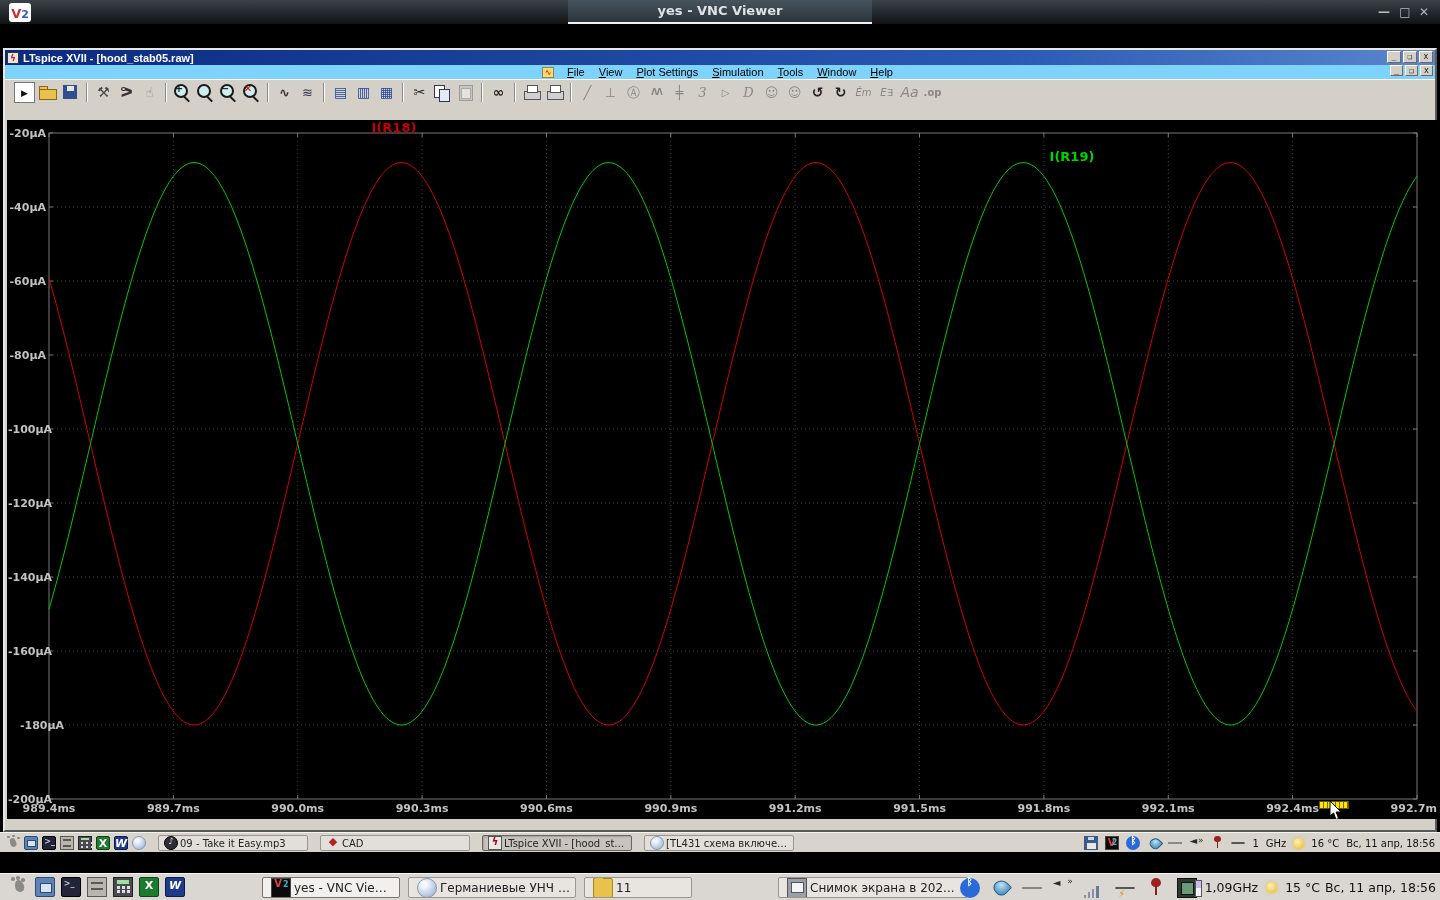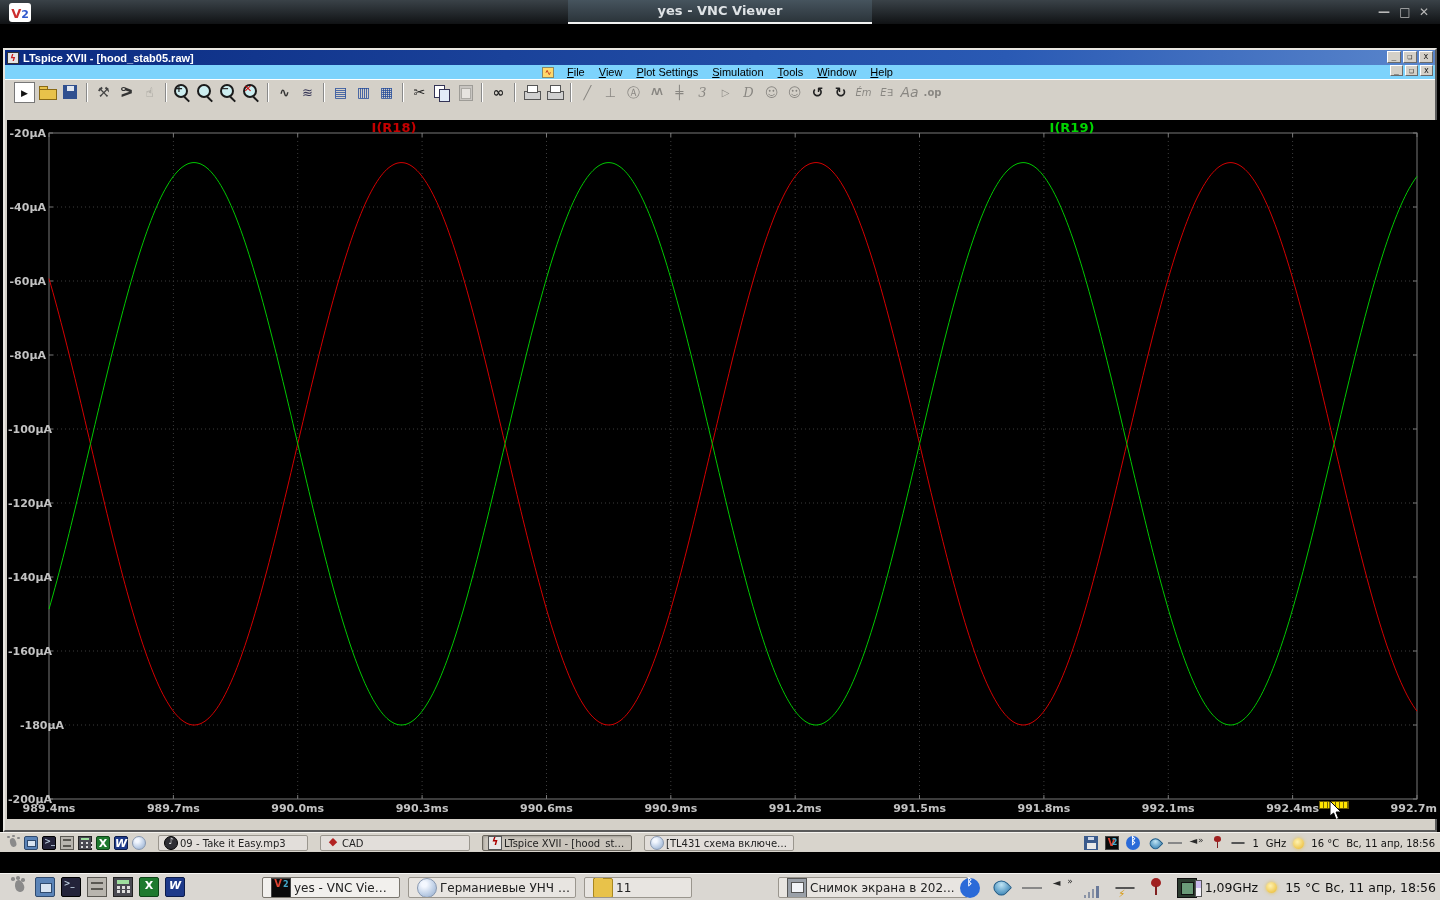--- a/index.html
+++ b/index.html
@@ -390,21 +390,21 @@
     <div id="lt-plot">
       <svg id="wave-svg" width="1430" height="699">
           <path d="M166.4 13L166.4 679M290.7 13L290.7 679M415.1 13L415.1 679M539.5 13L539.5 679M663.8 13L663.8 679M788.2 13L788.2 679M912.5 13L912.5 679M1036.9 13L1036.9 679M1161.3 13L1161.3 679M1285.6 13L1285.6 679M42 87.0L1410 87.0M42 161.0L1410 161.0M42 235.0L1410 235.0M42 309.0L1410 309.0M42 383.0L1410 383.0M42 457.0L1410 457.0M42 531.0L1410 531.0M42 605.0L1410 605.0" stroke="#3c3c3c" stroke-width="1" fill="none" stroke-dasharray="1 3"></path>
           <rect x="42" y="13" width="1368" height="666" fill="none" stroke="#787878" stroke-width="1"></rect>
           <path d="M42.0 13L42.0 17M42.0 679L42.0 675M166.4 13L166.4 17M166.4 679L166.4 675M290.7 13L290.7 17M290.7 679L290.7 675M415.1 13L415.1 17M415.1 679L415.1 675M539.5 13L539.5 17M539.5 679L539.5 675M663.8 13L663.8 17M663.8 679L663.8 675M788.2 13L788.2 17M788.2 679L788.2 675M912.5 13L912.5 17M912.5 679L912.5 675M1036.9 13L1036.9 17M1036.9 679L1036.9 675M1161.3 13L1161.3 17M1161.3 679L1161.3 675M1285.6 13L1285.6 17M1285.6 679L1285.6 675M1410.0 13L1410.0 17M1410.0 679L1410.0 675M42 13.0L46 13.0M1410 13.0L1406 13.0M42 87.0L46 87.0M1410 87.0L1406 87.0M42 161.0L46 161.0M1410 161.0L1406 161.0M42 235.0L46 235.0M1410 235.0L1406 235.0M42 309.0L46 309.0M1410 309.0L1406 309.0M42 383.0L46 383.0M1410 383.0L1406 383.0M42 457.0L46 457.0M1410 457.0L1406 457.0M42 531.0L46 531.0M1410 531.0L1406 531.0M42 605.0L46 605.0M1410 605.0L1406 605.0M42 679.0L46 679.0M1410 679.0L1406 679.0" stroke="#787878" stroke-width="1" fill="none"></path>
           <path d="M42 158.5L44 165.5L46 172.6L48 179.9L50 187.2L52 194.8L54 202.4L56 210.1L58 218.0L60 225.9L62 234.0L64 242.1L66 250.3L68 258.5L70 266.9L72 275.2L74 283.6L76 292.1L78 300.6L80 309.1L82 317.6L84 326.1L86 334.6L88 343.2L90 351.7L92 360.1L94 368.6L96 376.9L98 385.3L100 393.6L102 401.8L104 410.0L106 418.0L108 426.0L110 433.9L112 441.7L114 449.4L116 457.0L118 464.4L120 471.7L122 478.9L124 485.9L126 492.8L128 499.6L130 506.1L132 512.5L134 518.8L136 524.8L138 530.7L140 536.4L142 541.8L144 547.1L146 552.2L148 557.1L150 561.7L152 566.2L154 570.4L156 574.4L158 578.1L160 581.6L162 584.9L164 588.0L166 590.8L168 593.3L170 595.6L172 597.7L174 599.5L176 601.0L178 602.3L180 603.4L182 604.2L184 604.7L186 605.0L188 605.0L190 604.7L192 604.2L194 603.5L196 602.4L198 601.2L200 599.6L202 597.9L204 595.8L206 593.5L208 591.0L210 588.2L212 585.2L214 581.9L216 578.4L218 574.7L220 570.7L222 566.5L224 562.1L226 557.5L228 552.7L230 547.6L232 542.3L234 536.9L236 531.2L238 525.4L240 519.3L242 513.1L244 506.7L246 500.2L248 493.4L250 486.6L252 479.5L254 472.4L256 465.1L258 457.6L260 450.1L262 442.4L264 434.6L266 426.7L268 418.8L270 410.7L272 402.5L274 394.3L276 386.0L278 377.7L280 369.3L282 360.9L284 352.4L286 343.9L288 335.4L290 326.9L292 318.4L294 309.9L296 301.4L298 292.9L300 284.4L302 276.0L304 267.6L306 259.3L308 251.0L310 242.8L312 234.7L314 226.7L316 218.7L318 210.8L320 203.1L322 195.4L324 187.9L326 180.5L328 173.3L330 166.1L332 159.1L334 152.3L336 145.6L338 139.1L340 132.8L342 126.6L344 120.6L346 114.8L348 109.2L350 103.8L352 98.6L354 93.6L356 88.8L358 84.2L360 79.9L362 75.8L364 71.9L366 68.2L368 64.8L370 61.6L372 58.6L374 55.9L376 53.4L378 51.2L380 49.2L382 47.5L384 46.1L386 44.9L388 43.9L390 43.2L392 42.8L394 42.6L396 42.7L398 43.0L400 43.6L402 44.5L404 45.6L406 47.0L408 48.6L410 50.5L412 52.6L414 55.0L416 57.6L418 60.5L420 63.6L422 66.9L424 70.5L426 74.3L428 78.4L430 82.6L432 87.1L434 91.8L436 96.8L438 101.9L440 107.2L442 112.8L444 118.5L446 124.4L448 130.5L450 136.8L452 143.2L454 149.9L456 156.6L458 163.6L460 170.6L462 177.9L464 185.2L466 192.7L468 200.3L470 208.0L472 215.8L474 223.8L476 231.8L478 239.9L480 248.0L482 256.3L484 264.6L486 272.9L488 281.3L490 289.8L492 298.3L494 306.8L496 315.3L498 323.8L500 332.3L502 340.8L504 349.3L506 357.8L508 366.3L510 374.7L512 383.0L514 391.3L516 399.6L518 407.7L520 415.8L522 423.8L524 431.8L526 439.6L528 447.3L530 454.9L532 462.4L534 469.7L536 477.0L538 484.0L540 491.0L542 497.7L544 504.4L546 510.8L548 517.1L550 523.2L552 529.1L554 534.8L556 540.4L558 545.7L560 550.8L562 555.8L564 560.5L566 565.0L568 569.2L570 573.3L572 577.1L574 580.7L576 584.0L578 587.1L580 590.0L582 592.6L584 595.0L586 597.1L588 599.0L590 600.6L592 602.0L594 603.1L596 604.0L598 604.6L600 604.9L602 605.0L604 604.8L606 604.4L608 603.7L610 602.7L612 601.5L614 600.1L616 598.4L618 596.4L620 594.2L622 591.7L624 589.0L626 586.0L628 582.8L630 579.4L632 575.7L634 571.8L636 567.7L638 563.4L640 558.8L642 554.0L644 549.0L646 543.8L648 538.4L650 532.8L652 527.0L654 521.0L656 514.8L658 508.5L660 502.0L662 495.3L664 488.5L666 481.5L668 474.3L670 467.1L672 459.7L674 452.2L676 444.5L678 436.8L680 428.9L682 420.9L684 412.9L686 404.8L688 396.6L690 388.3L692 380.0L694 371.6L696 363.2L698 354.7L700 346.2L702 337.7L704 329.2L706 320.7L708 312.2L710 303.7L712 295.2L714 286.7L716 278.3L718 269.9L720 261.6L722 253.3L724 245.1L726 236.9L728 228.8L730 220.9L732 213.0L734 205.2L736 197.5L738 190.0L740 182.5L742 175.2L744 168.1L746 161.0L748 154.2L750 147.4L752 140.9L754 134.5L756 128.3L758 122.2L760 116.4L762 110.7L764 105.3L766 100.0L768 94.9L770 90.1L772 85.5L774 81.1L776 76.9L778 72.9L780 69.2L782 65.7L784 62.4L786 59.4L788 56.6L790 54.1L792 51.8L794 49.7L796 48.0L798 46.4L800 45.2L802 44.1L804 43.4L806 42.9L808 42.6L810 42.6L812 42.9L814 43.4L816 44.2L818 45.3L820 46.6L822 48.1L824 49.9L826 52.0L828 54.3L830 56.8L832 59.6L834 62.7L836 66.0L838 69.5L840 73.2L842 77.2L844 81.4L846 85.9L848 90.5L850 95.4L852 100.5L854 105.8L856 111.2L858 116.9L860 122.8L862 128.8L864 135.1L866 141.5L868 148.0L870 154.8L872 161.7L874 168.7L876 175.9L878 183.2L880 190.6L882 198.2L884 205.9L886 213.7L888 221.6L890 229.6L892 237.6L894 245.8L896 254.0L898 262.3L900 270.7L902 279.0L904 287.5L906 295.9L908 304.4L910 313.0L912 321.5L914 330.0L916 338.5L918 347.0L920 355.5L922 364.0L924 372.4L926 380.7L928 389.1L930 397.3L932 405.5L934 413.6L936 421.7L938 429.6L940 437.5L942 445.2L944 452.8L946 460.4L948 467.7L950 475.0L952 482.1L954 489.1L956 495.9L958 502.6L960 509.1L962 515.4L964 521.5L966 527.5L968 533.3L970 538.9L972 544.3L974 549.5L976 554.4L978 559.2L980 563.8L982 568.1L984 572.2L986 576.1L988 579.7L990 583.1L992 586.3L994 589.3L996 591.9L998 594.4L1000 596.6L1002 598.5L1004 600.2L1006 601.7L1008 602.8L1010 603.8L1012 604.4L1014 604.8L1016 605.0L1018 604.9L1020 604.5L1022 603.9L1024 603.0L1026 601.9L1028 600.5L1030 598.9L1032 597.0L1034 594.8L1036 592.4L1038 589.8L1040 586.9L1042 583.7L1044 580.4L1046 576.8L1048 572.9L1050 568.9L1052 564.6L1054 560.1L1056 555.3L1058 550.4L1060 545.2L1062 539.9L1064 534.3L1066 528.6L1068 522.6L1070 516.5L1072 510.2L1074 503.8L1076 497.1L1078 490.3L1080 483.4L1082 476.3L1084 469.1L1086 461.7L1088 454.2L1090 446.6L1092 438.9L1094 431.1L1096 423.1L1098 415.1L1100 407.0L1102 398.8L1104 390.6L1106 382.3L1108 373.9L1110 365.5L1112 357.0L1114 348.6L1116 340.1L1118 331.5L1120 323.0L1122 314.5L1124 306.0L1126 297.5L1128 289.0L1130 280.6L1132 272.2L1134 263.8L1136 255.5L1138 247.3L1140 239.1L1142 231.0L1144 223.0L1146 215.1L1148 207.3L1150 199.6L1152 192.0L1154 184.5L1156 177.2L1158 170.0L1160 162.9L1162 156.0L1164 149.3L1166 142.7L1168 136.2L1170 130.0L1172 123.9L1174 118.0L1176 112.3L1178 106.7L1180 101.4L1182 96.3L1184 91.4L1186 86.7L1188 82.2L1190 78.0L1192 74.0L1194 70.2L1196 66.6L1198 63.3L1200 60.2L1202 57.3L1204 54.7L1206 52.4L1208 50.3L1210 48.4L1212 46.8L1214 45.5L1216 44.4L1218 43.6L1220 43.0L1222 42.7L1224 42.6L1226 42.8L1228 43.3L1230 44.0L1232 45.0L1234 46.2L1236 47.7L1238 49.4L1240 51.4L1242 53.6L1244 56.1L1246 58.9L1248 61.8L1250 65.1L1252 68.5L1254 72.2L1256 76.1L1258 80.3L1260 84.6L1262 89.2L1264 94.0L1266 99.1L1268 104.3L1270 109.7L1272 115.3L1274 121.2L1276 127.2L1278 133.3L1280 139.7L1282 146.2L1284 152.9L1286 159.8L1288 166.8L1290 173.9L1292 181.2L1294 188.6L1296 196.1L1298 203.8L1300 211.6L1302 219.4L1304 227.4L1306 235.4L1308 243.6L1310 251.8L1312 260.0L1314 268.4L1316 276.8L1318 285.2L1320 293.6L1322 302.1L1324 310.6L1326 319.2L1328 327.7L1330 336.2L1332 344.7L1334 353.2L1336 361.7L1338 370.1L1340 378.5L1342 386.8L1344 395.1L1346 403.3L1348 411.4L1350 419.5L1352 427.5L1354 435.3L1356 443.1L1358 450.8L1360 458.3L1362 465.7L1364 473.0L1366 480.2L1368 487.2L1370 494.1L1372 500.8L1374 507.3L1376 513.7L1378 519.9L1380 525.9L1382 531.7L1384 537.4L1386 542.8L1388 548.1L1390 553.1L1392 557.9L1394 562.5L1396 566.9L1398 571.1L1400 575.1L1402 578.8L1404 582.2L1406 585.5L1408 588.5L1410 591.2" stroke="#d40000" stroke-width="1" fill="none"></path>
           <path d="M42 489.1L44 482.1L46 475.0L48 467.7L50 460.4L52 452.8L54 445.2L56 437.5L58 429.6L60 421.7L62 413.6L64 405.5L66 397.3L68 389.1L70 380.7L72 372.4L74 364.0L76 355.5L78 347.0L80 338.5L82 330.0L84 321.5L86 313.0L88 304.4L90 295.9L92 287.5L94 279.0L96 270.7L98 262.3L100 254.0L102 245.8L104 237.6L106 229.6L108 221.6L110 213.7L112 205.9L114 198.2L116 190.6L118 183.2L120 175.9L122 168.7L124 161.7L126 154.8L128 148.0L130 141.5L132 135.1L134 128.8L136 122.8L138 116.9L140 111.2L142 105.8L144 100.5L146 95.4L148 90.5L150 85.9L152 81.4L154 77.2L156 73.2L158 69.5L160 66.0L162 62.7L164 59.6L166 56.8L168 54.3L170 52.0L172 49.9L174 48.1L176 46.6L178 45.3L180 44.2L182 43.4L184 42.9L186 42.6L188 42.6L190 42.9L192 43.4L194 44.1L196 45.2L198 46.4L200 48.0L202 49.7L204 51.8L206 54.1L208 56.6L210 59.4L212 62.4L214 65.7L216 69.2L218 72.9L220 76.9L222 81.1L224 85.5L226 90.1L228 94.9L230 100.0L232 105.3L234 110.7L236 116.4L238 122.2L240 128.3L242 134.5L244 140.9L246 147.4L248 154.2L250 161.0L252 168.1L254 175.2L256 182.5L258 190.0L260 197.5L262 205.2L264 213.0L266 220.9L268 228.8L270 236.9L272 245.1L274 253.3L276 261.6L278 269.9L280 278.3L282 286.7L284 295.2L286 303.7L288 312.2L290 320.7L292 329.2L294 337.7L296 346.2L298 354.7L300 363.2L302 371.6L304 380.0L306 388.3L308 396.6L310 404.8L312 412.9L314 420.9L316 428.9L318 436.8L320 444.5L322 452.2L324 459.7L326 467.1L328 474.3L330 481.5L332 488.5L334 495.3L336 502.0L338 508.5L340 514.8L342 521.0L344 527.0L346 532.8L348 538.4L350 543.8L352 549.0L354 554.0L356 558.8L358 563.4L360 567.7L362 571.8L364 575.7L366 579.4L368 582.8L370 586.0L372 589.0L374 591.7L376 594.2L378 596.4L380 598.4L382 600.1L384 601.5L386 602.7L388 603.7L390 604.4L392 604.8L394 605.0L396 604.9L398 604.6L400 604.0L402 603.1L404 602.0L406 600.6L408 599.0L410 597.1L412 595.0L414 592.6L416 590.0L418 587.1L420 584.0L422 580.7L424 577.1L426 573.3L428 569.2L430 565.0L432 560.5L434 555.8L436 550.8L438 545.7L440 540.4L442 534.8L444 529.1L446 523.2L448 517.1L450 510.8L452 504.4L454 497.7L456 491.0L458 484.0L460 477.0L462 469.7L464 462.4L466 454.9L468 447.3L470 439.6L472 431.8L474 423.8L476 415.8L478 407.7L480 399.6L482 391.3L484 383.0L486 374.7L488 366.3L490 357.8L492 349.3L494 340.8L496 332.3L498 323.8L500 315.3L502 306.8L504 298.3L506 289.8L508 281.3L510 272.9L512 264.6L514 256.3L516 248.0L518 239.9L520 231.8L522 223.8L524 215.8L526 208.0L528 200.3L530 192.7L532 185.2L534 177.9L536 170.6L538 163.6L540 156.6L542 149.9L544 143.2L546 136.8L548 130.5L550 124.4L552 118.5L554 112.8L556 107.2L558 101.9L560 96.8L562 91.8L564 87.1L566 82.6L568 78.4L570 74.3L572 70.5L574 66.9L576 63.6L578 60.5L580 57.6L582 55.0L584 52.6L586 50.5L588 48.6L590 47.0L592 45.6L594 44.5L596 43.6L598 43.0L600 42.7L602 42.6L604 42.8L606 43.2L608 43.9L610 44.9L612 46.1L614 47.5L616 49.2L618 51.2L620 53.4L622 55.9L624 58.6L626 61.6L628 64.8L630 68.2L632 71.9L634 75.8L636 79.9L638 84.2L640 88.8L642 93.6L644 98.6L646 103.8L648 109.2L650 114.8L652 120.6L654 126.6L656 132.8L658 139.1L660 145.6L662 152.3L664 159.1L666 166.1L668 173.3L670 180.5L672 187.9L674 195.4L676 203.1L678 210.8L680 218.7L682 226.7L684 234.7L686 242.8L688 251.0L690 259.3L692 267.6L694 276.0L696 284.4L698 292.9L700 301.4L702 309.9L704 318.4L706 326.9L708 335.4L710 343.9L712 352.4L714 360.9L716 369.3L718 377.7L720 386.0L722 394.3L724 402.5L726 410.7L728 418.8L730 426.7L732 434.6L734 442.4L736 450.1L738 457.6L740 465.1L742 472.4L744 479.5L746 486.6L748 493.4L750 500.2L752 506.7L754 513.1L756 519.3L758 525.4L760 531.2L762 536.9L764 542.3L766 547.6L768 552.7L770 557.5L772 562.1L774 566.5L776 570.7L778 574.7L780 578.4L782 581.9L784 585.2L786 588.2L788 591.0L790 593.5L792 595.8L794 597.9L796 599.6L798 601.2L800 602.4L802 603.5L804 604.2L806 604.7L808 605.0L810 605.0L812 604.7L814 604.2L816 603.4L818 602.3L820 601.0L822 599.5L824 597.7L826 595.6L828 593.3L830 590.8L832 588.0L834 584.9L836 581.6L838 578.1L840 574.4L842 570.4L844 566.2L846 561.7L848 557.1L850 552.2L852 547.1L854 541.8L856 536.4L858 530.7L860 524.8L862 518.8L864 512.5L866 506.1L868 499.6L870 492.8L872 485.9L874 478.9L876 471.7L878 464.4L880 457.0L882 449.4L884 441.7L886 433.9L888 426.0L890 418.0L892 410.0L894 401.8L896 393.6L898 385.3L900 376.9L902 368.6L904 360.1L906 351.7L908 343.2L910 334.6L912 326.1L914 317.6L916 309.1L918 300.6L920 292.1L922 283.6L924 275.2L926 266.9L928 258.5L930 250.3L932 242.1L934 234.0L936 225.9L938 218.0L940 210.1L942 202.4L944 194.8L946 187.2L948 179.9L950 172.6L952 165.5L954 158.5L956 151.7L958 145.0L960 138.5L962 132.2L964 126.1L966 120.1L968 114.3L970 108.7L972 103.3L974 98.1L976 93.2L978 88.4L980 83.8L982 79.5L984 75.4L986 71.5L988 67.9L990 64.5L992 61.3L994 58.3L996 55.7L998 53.2L1000 51.0L1002 49.1L1004 47.4L1006 45.9L1008 44.8L1010 43.8L1012 43.2L1014 42.8L1016 42.6L1018 42.7L1020 43.1L1022 43.7L1024 44.6L1026 45.7L1028 47.1L1030 48.7L1032 50.6L1034 52.8L1036 55.2L1038 57.8L1040 60.7L1042 63.9L1044 67.2L1046 70.8L1048 74.7L1050 78.7L1052 83.0L1054 87.5L1056 92.3L1058 97.2L1060 102.4L1062 107.7L1064 113.3L1066 119.0L1068 125.0L1070 131.1L1072 137.4L1074 143.8L1076 150.5L1078 157.3L1080 164.2L1082 171.3L1084 178.5L1086 185.9L1088 193.4L1090 201.0L1092 208.7L1094 216.5L1096 224.5L1098 232.5L1100 240.6L1102 248.8L1104 257.0L1106 265.3L1108 273.7L1110 282.1L1112 290.6L1114 299.0L1116 307.5L1118 316.1L1120 324.6L1122 333.1L1124 341.6L1126 350.1L1128 358.6L1130 367.0L1132 375.4L1134 383.8L1136 392.1L1138 400.3L1140 408.5L1142 416.6L1144 424.6L1146 432.5L1148 440.3L1150 448.0L1152 455.6L1154 463.1L1156 470.4L1158 477.6L1160 484.7L1162 491.6L1164 498.3L1166 504.9L1168 511.4L1170 517.6L1172 523.7L1174 529.6L1176 535.3L1178 540.9L1180 546.2L1182 551.3L1184 556.2L1186 560.9L1188 565.4L1190 569.6L1192 573.6L1194 577.4L1196 581.0L1198 584.3L1200 587.4L1202 590.3L1204 592.9L1206 595.2L1208 597.3L1210 599.2L1212 600.8L1214 602.1L1216 603.2L1218 604.0L1220 604.6L1222 604.9L1224 605.0L1226 604.8L1228 604.3L1230 603.6L1232 602.6L1234 601.4L1236 599.9L1238 598.2L1240 596.2L1242 594.0L1244 591.5L1246 588.7L1248 585.8L1250 582.5L1252 579.1L1254 575.4L1256 571.5L1258 567.3L1260 563.0L1262 558.4L1264 553.6L1266 548.5L1268 543.3L1270 537.9L1272 532.3L1274 526.4L1276 520.4L1278 514.3L1280 507.9L1282 501.4L1284 494.7L1286 487.8L1288 480.8L1290 473.7L1292 466.4L1294 459.0L1296 451.5L1298 443.8L1300 436.0L1302 428.2L1304 420.2L1306 412.2L1308 404.0L1310 395.8L1312 387.6L1314 379.2L1316 370.8L1318 362.4L1320 354.0L1322 345.5L1324 337.0L1326 328.4L1328 319.9L1330 311.4L1332 302.9L1334 294.4L1336 285.9L1338 277.5L1340 269.1L1342 260.8L1344 252.5L1346 244.3L1348 236.2L1350 228.1L1352 220.1L1354 212.3L1356 204.5L1358 196.8L1360 189.3L1362 181.9L1364 174.6L1366 167.4L1368 160.4L1370 153.5L1372 146.8L1374 140.3L1376 133.9L1378 127.7L1380 121.7L1382 115.9L1384 110.2L1386 104.8L1388 99.5L1390 94.5L1392 89.7L1394 85.1L1396 80.7L1398 76.5L1400 72.5L1402 68.8L1404 65.4L1406 62.1L1408 59.1L1410 56.4" stroke="#00c800" stroke-width="1" fill="none"></path>
         </svg>
       <div id="trace-labels">
           <span class="trace-label" style="left: 387px; color: rgb(196, 0, 0);">I(R18)</span>
-          <span class="trace-label" style="left: 1065px; color: rgb(0, 212, 0);">I(R19)</span>
+          <span class="trace-label" style="left: 1065px; color: rgb(0, 212, 0); margin-top: 29px;">I(R19)</span>
         </div>
       <div id="y-labels">
           <span class="ylab" style="left: 1px; top: 7px;">-20µA</span>
           <span class="ylab" style="left: 1px; top: 81px;">-40µA</span>
           <span class="ylab" style="left: 1px; top: 155px;">-60µA</span>
           <span class="ylab" style="left: 1px; top: 229px;">-80µA</span>
           <span class="ylab" style="left: 1px; top: 303px;">-100µA</span>
           <span class="ylab" style="left: 1px; top: 377px;">-120µA</span>
           <span class="ylab" style="left: 1px; top: 451px;">-140µA</span>
           <span class="ylab" style="left: 1px; top: 525px;">-160µA</span>

